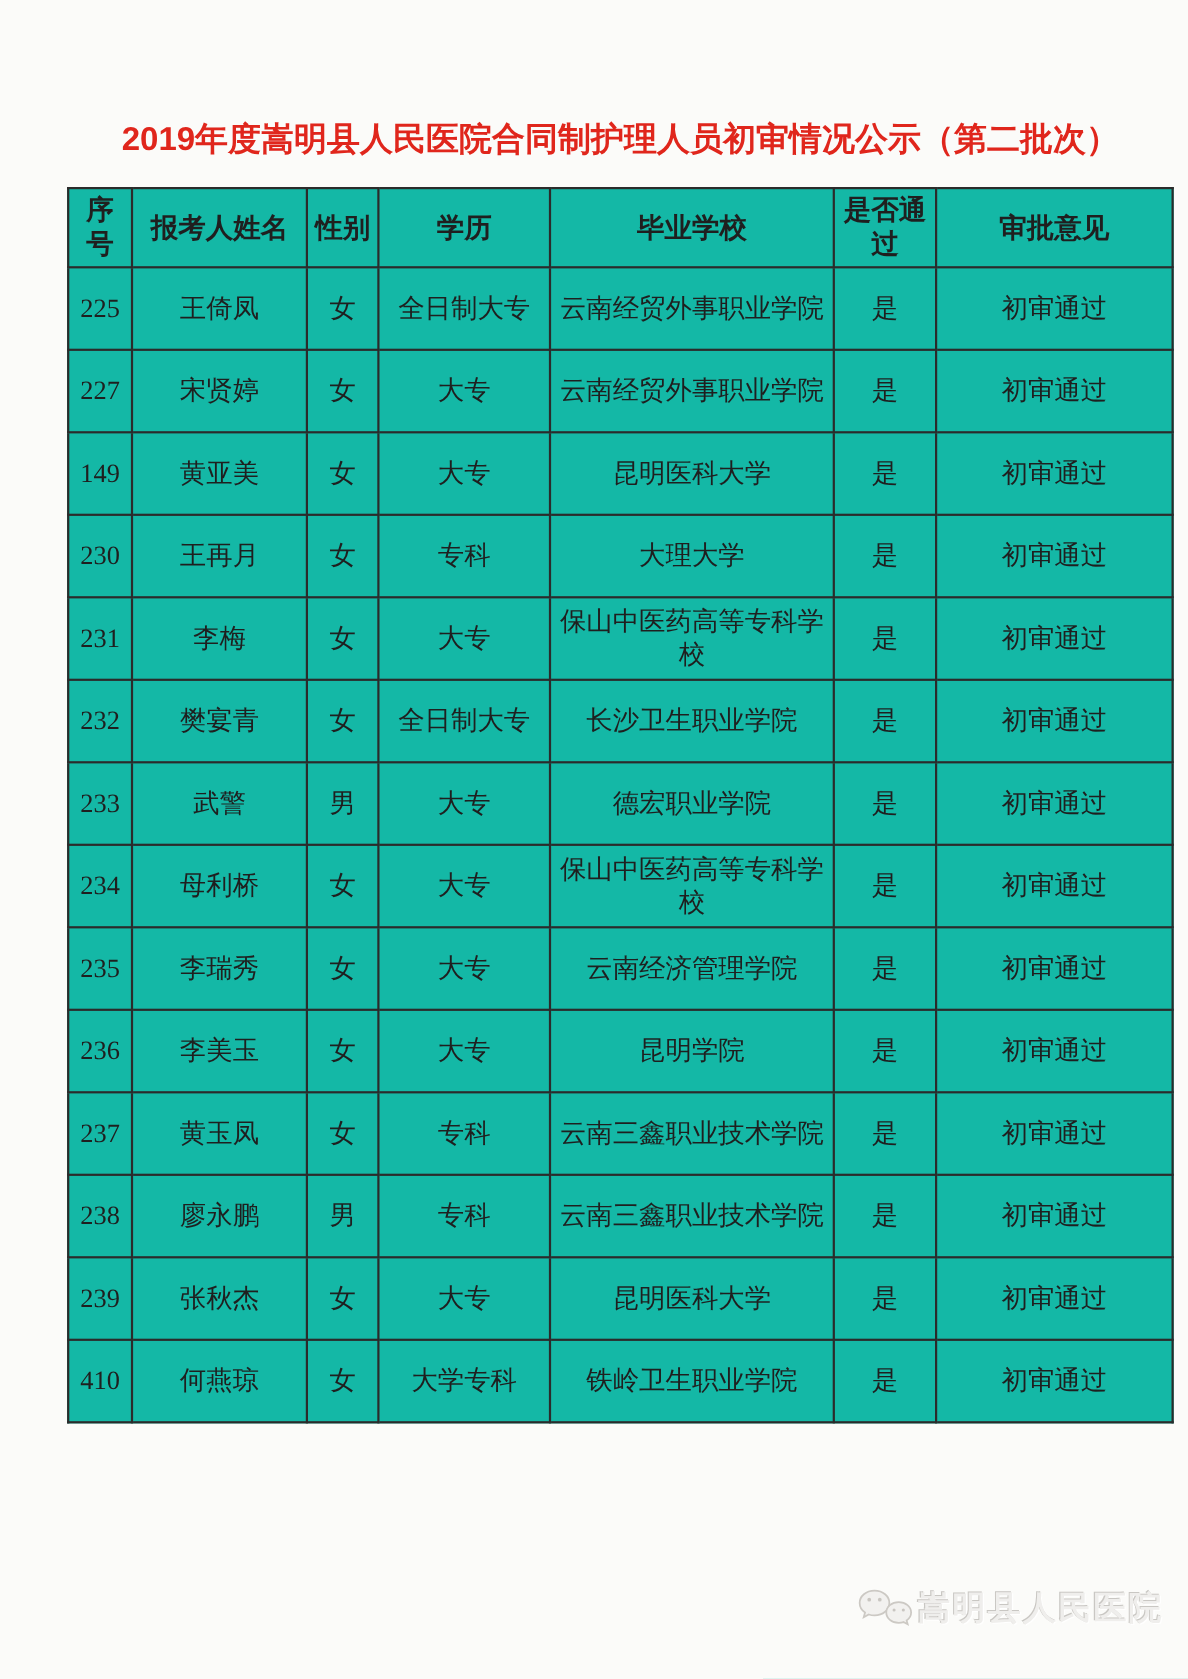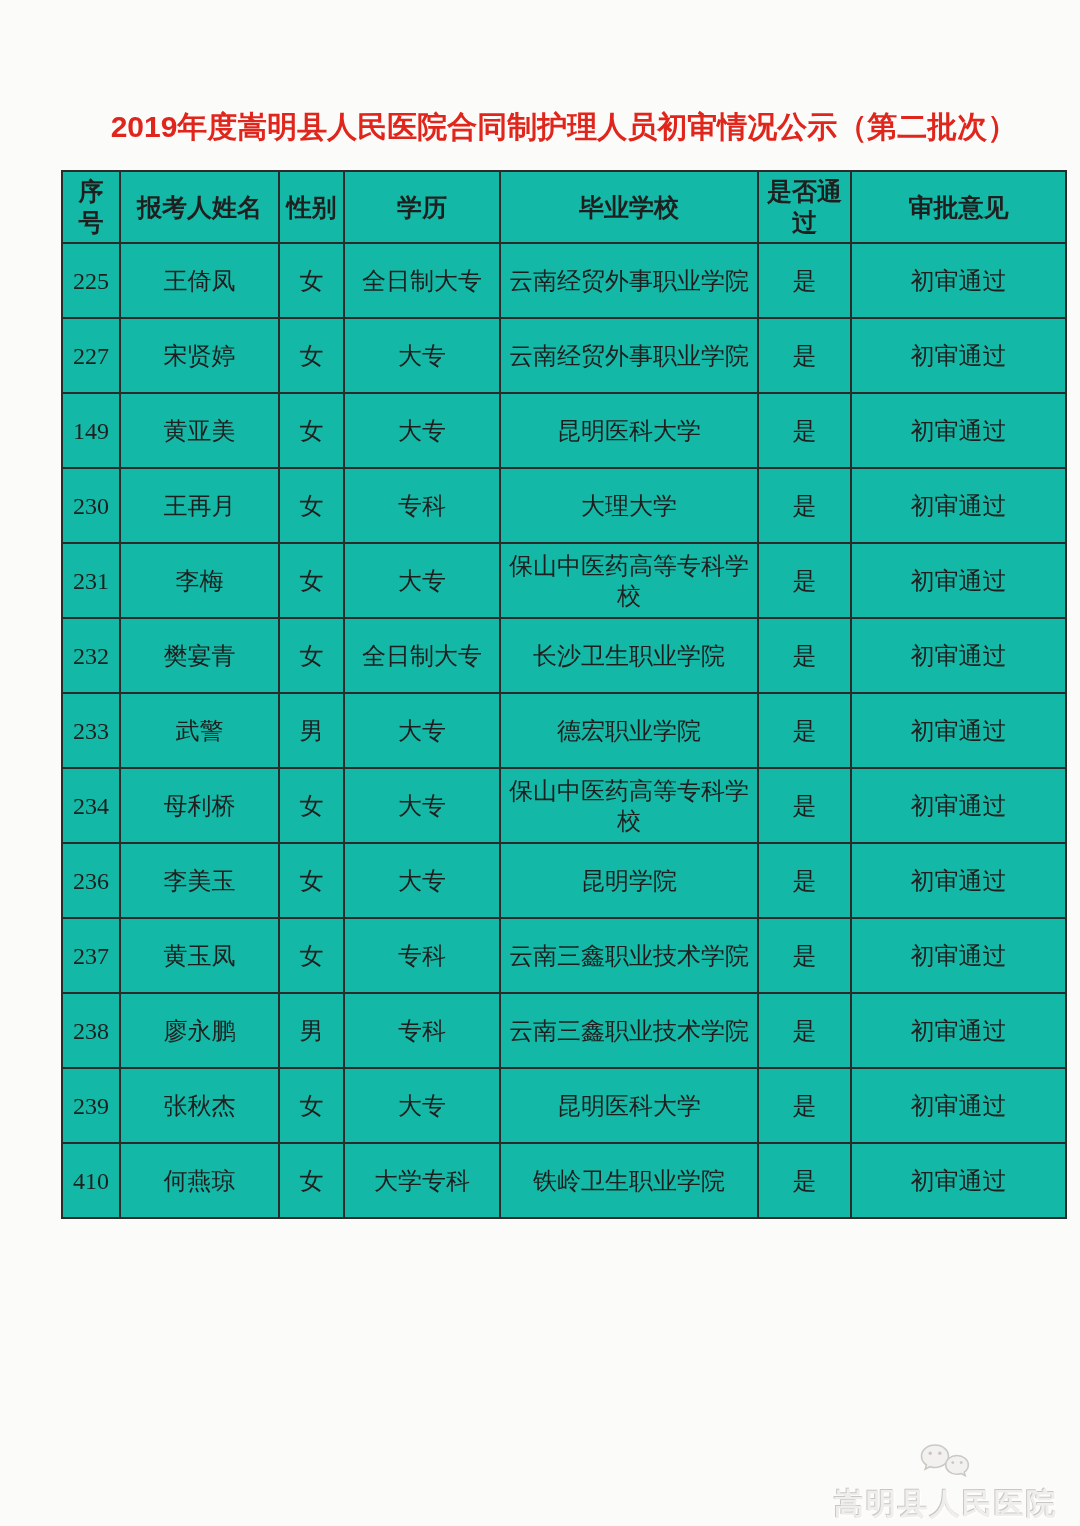--- a/index.html
+++ b/index.html
@@ -71,21 +71,20 @@
     display: flex;
     align-items: center;
     gap: 2px;
     font-family: "Liberation Sans", "DejaVu Sans", sans-serif;
     font-size: 30px;
     font-weight: bold;
     color: #efeeec;
     text-shadow: -1px -1px 0 #c9c7c3, 1px 1px 1px #ffffff;
     letter-spacing: 2px;
     user-select: none;
-    flex-direction: column;
   }
   .wm-icon {
     display: inline-block;
     line-height: 0;
   }
 </style>
 </head>
 <body>
 
 <div class="page">
@@ -190,20 +189,29 @@
         <tr>
           <td class="c-no">234</td>
           <td class="c-name">母利桥</td>
           <td class="c-gender">女</td>
           <td class="c-edu">大专</td>
           <td class="c-school">保山中医药高等专科学校</td>
           <td class="c-passed">是</td>
           <td class="c-opinion">初审通过</td>
         </tr>
 
+        <tr>
+          <td class="c-no">235</td>
+          <td class="c-name">李瑞秀</td>
+          <td class="c-gender">女</td>
+          <td class="c-edu">大专</td>
+          <td class="c-school">云南经济管理学院</td>
+          <td class="c-passed">是</td>
+          <td class="c-opinion">初审通过</td>
+        </tr>
 
         <tr>
           <td class="c-no">236</td>
           <td class="c-name">李美玉</td>
           <td class="c-gender">女</td>
           <td class="c-edu">大专</td>
           <td class="c-school">昆明学院</td>
           <td class="c-passed">是</td>
           <td class="c-opinion">初审通过</td>
         </tr>

